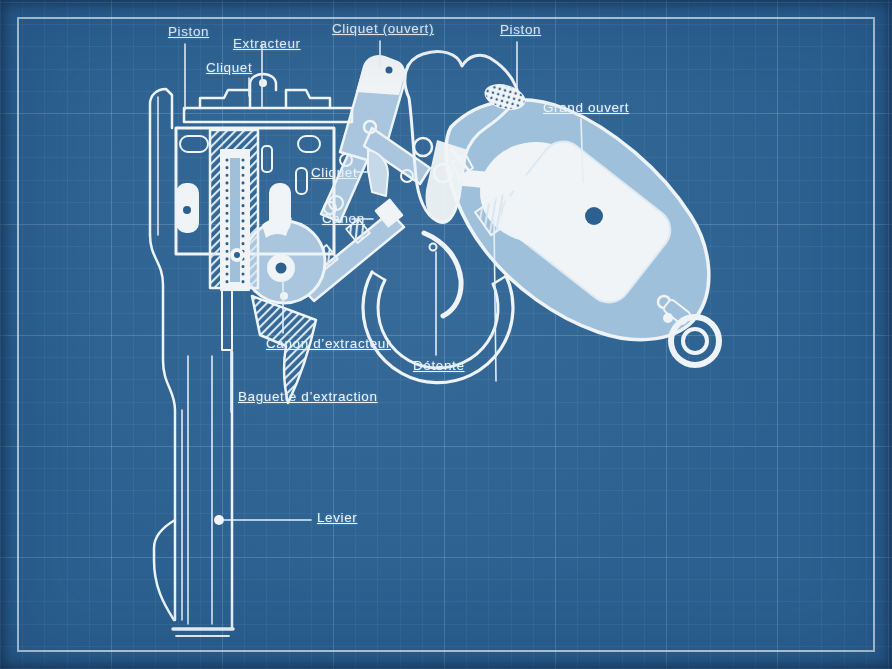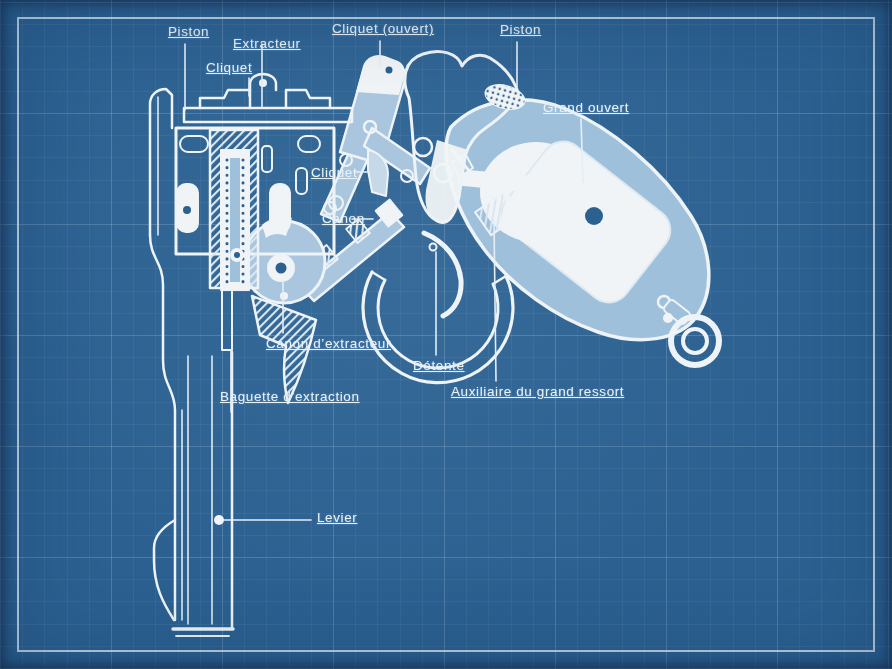--- a/index.html
+++ b/index.html
@@ -24,21 +24,21 @@
   #lbl-extracteur{left:233px;top:36px}
   #lbl-cliquet-ouvert{left:332px;top:21px}
   #lbl-chien{left:500px;top:22px}
   #lbl-cliquet{left:206px;top:60px}
   #lbl-grand-ressort{left:543px;top:100px}
   #lbl-linguet{left:311px;top:165px}
   #lbl-stop{left:322px;top:211px}
   #lbl-levier{left:266px;top:336px}
   #lbl-detente{left:413px;top:358px}
   #lbl-auxiliaire{left:451px;top:384px}
-  #lbl-baguette{left:220px;top:389px}
+  #lbl-baguette{left:238px;top:389px}
   #lbl-canon{left:317px;top:510px}
 </style>
 </head>
 <body>
 
 <div class="stage">
 
   <svg class="diagram" width="892" height="669" viewBox="0 0 892 669">
     <defs>
       <pattern id="hatch" width="6" height="6" patternUnits="userSpaceOnUse" patternTransform="rotate(45)">
@@ -204,19 +204,18 @@
   <div class="lbl" id="lbl-piston">Piston</div>
   <div class="lbl" id="lbl-extracteur">Extracteur</div>
   <div class="lbl" id="lbl-cliquet">Cliquet</div>
   <div class="lbl" id="lbl-cliquet-ouvert">Cliquet (ouvert)</div>
   <div class="lbl" id="lbl-chien">Piston</div>
   <div class="lbl" id="lbl-grand-ressort">Grand ouvert</div>
   <div class="lbl" id="lbl-linguet">Cliquet</div>
   <div class="lbl" id="lbl-stop">Canon</div>
   <div class="lbl" id="lbl-levier">Canon d’extracteur</div>
   <div class="lbl" id="lbl-detente">Détente</div>
-  <div class="lbl" id="lbl-auxiliaire">Auxiliaire du grand ressort</div>
   <div class="lbl" id="lbl-baguette">Baguette d’extraction</div>
   <div class="lbl" id="lbl-canon">Levier</div>
 
   <div class="frame-line"></div>
   <div class="edge-dark"></div>
 </div>
 
 </body></html>

